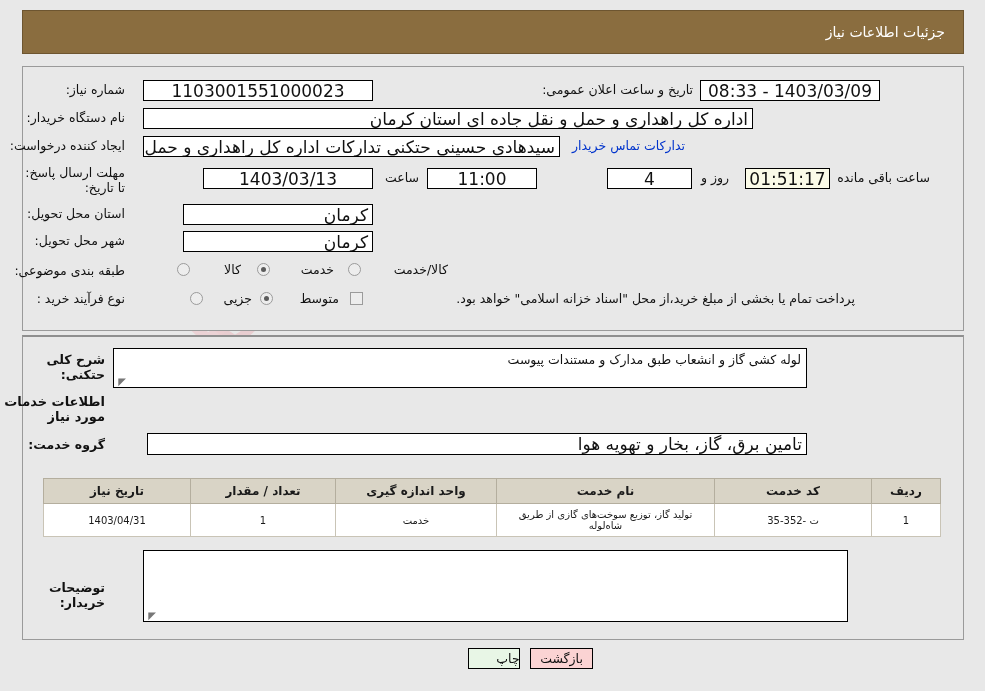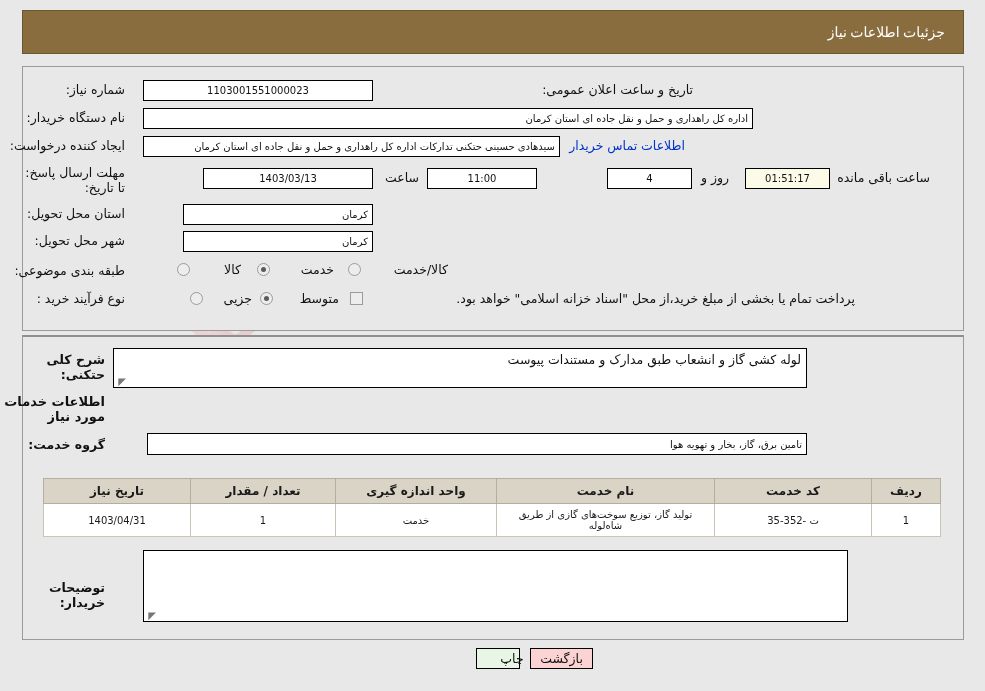--- a/index.html
+++ b/index.html
@@ -19,36 +19,36 @@
   }
   #watermark2{
     position:absolute;left:150px;top:215px;width:700px;height:140px;
     pointer-events:none;z-index:0;opacity:.85;
   }
   
   .page{position:relative;z-index:2;width:985px;height:691px;box-sizing:border-box;}
   .hdr-bar{
     position:absolute;left:22px;top:10px;width:942px;height:44px;
     background:#8a6d3f;border:1px solid #6d5530;box-sizing:border-box;
-    display:flex;align-items:center;justify-content:flex-start;font-family:Liberation Serif, serif;
+    display:flex;align-items:center;justify-content:flex-start;
   }
   .hdr-bar span{color:#fff;font-size:14px;padding-right:18px;}
   .panel{
     position:absolute;left:22px;top:66px;width:942px;height:265px;
     border:1px solid #9a9a9a;background:#e8e8e8;box-sizing:border-box;
   }
   .panel2{
     position:absolute;left:22px;top:335px;width:942px;height:305px;
     border:1px solid #9a9a9a;border-top:2px solid #8f8f8f;background:#e8e8e8;box-sizing:border-box;
   }
   
   .lbl{position:absolute;font-size:12.5px;color:#111;text-align:right;line-height:15px;}
   .box{
     position:absolute;background:#fff;border:1px solid #000;box-sizing:border-box;
-    font-size:10px;color:#111;display:flex;align-items:center;
+    font-size:17px;color:#111;display:flex;align-items:center;
     padding:0 4px;white-space:nowrap;overflow:hidden;
   }
   .box.center{justify-content:center;}
   .box.rt{justify-content:flex-start;padding-left:45px;}
   .box.cream{background:#fbfbe8;}
   .link{
     position:absolute;color:#0033cc;font-size:12.5px;cursor:pointer;
     white-space:nowrap;
   }
   .inline-lbl{position:absolute;font-size:12.5px;color:#111;white-space:nowrap;}
@@ -115,27 +115,28 @@
 
   <div class="hdr-bar">
     <span>جزئیات اطلاعات نیاز</span>
   </div>
 
   <div class="panel"></div>
 
   <div class="lbl" style="right:860px;top:82px;width:100px;">شماره نیاز:</div>
   <div class="box center" style="right:612px;top:80px;width:230px;height:21px;">1103001551000023</div>
   <div class="inline-lbl" style="right:292px;top:82px;">تاریخ و ساعت اعلان عمومی:</div>
+  <div class="box center" style="right:105px;top:80px;width:180px;height:21px;">1403/03/09 - 08:33</div>
 
   <div class="lbl" style="right:860px;top:110px;width:120px;">نام دستگاه خریدار:</div>
   <div class="box rt" style="right:232px;top:108px;width:610px;height:21px;">اداره کل راهداری و حمل و نقل جاده ای استان کرمان</div>
 
   <div class="lbl" style="right:860px;top:138px;width:130px;">ایجاد کننده درخواست:</div>
   <div class="box rt" style="right:425px;top:136px;width:417px;height:21px;">سیدهادی حسینی حتکنی تدارکات اداره کل راهداری و حمل و نقل جاده ای استان کرمان</div>
-  <div class="link" style="right:300px;top:138px;">اطلاعات تماس خریدار</div>
+  <div class="link" style="right:300px;top:138px;">تدارکات تماس خریدار</div>
 
   <div class="lbl" style="right:860px;top:165px;width:110px;">مهلت ارسال پاسخ: تا تاریخ:</div>
   <div class="box center" style="right:612px;top:168px;width:170px;height:21px;">1403/03/13</div>
   <div class="inline-lbl" style="right:566px;top:170px;">ساعت</div>
   <div class="box center" style="right:448px;top:168px;width:110px;height:21px;">11:00</div>
   <div class="box center" style="right:293px;top:168px;width:85px;height:21px;">4</div>
   <div class="inline-lbl" style="right:256px;top:170px;">روز و</div>
   <div class="box cream center" style="right:155px;top:168px;width:85px;height:21px;">01:51:17</div>
   <div class="inline-lbl" style="right:55px;top:170px;">ساعت باقی مانده</div>
 
@@ -196,16 +197,16 @@
       </tr>
     </tbody>
   </table>
 
   <div class="lbl" style="right:880px;top:580px;width:100px;font-weight:bold;">توضیحات خریدار:</div>
   <div class="ta" style="right:137px;top:550px;width:705px;height:72px;">
     <span></span>
     <span class="grip">◤</span>
   </div>
 
-  <div class="btn print" style="right:465px;top:648px;width:44px;height:21px;padding-left:28px;">چاپ</div>
+  <div class="btn print" style="right:465px;top:648px;width:52px;height:21px;padding-left:28px;">چاپ</div>
   <div class="btn back" style="right:392px;top:648px;width:63px;height:21px;">بازگشت</div>
 
 </div>
 
 </body></html>

